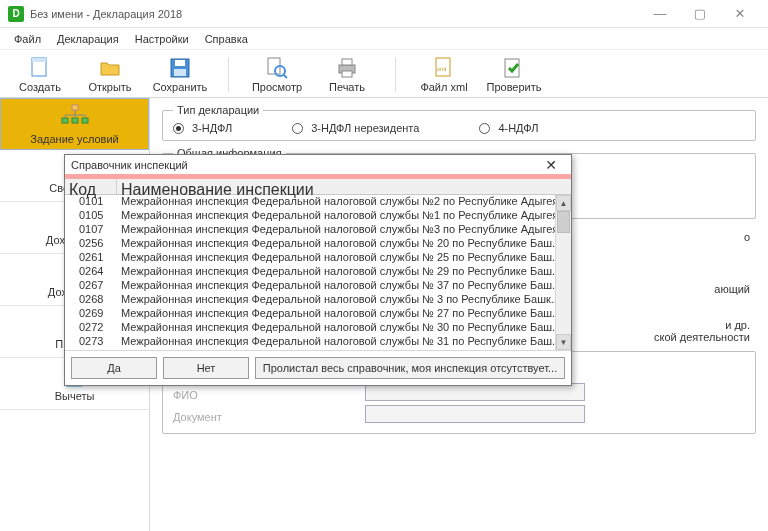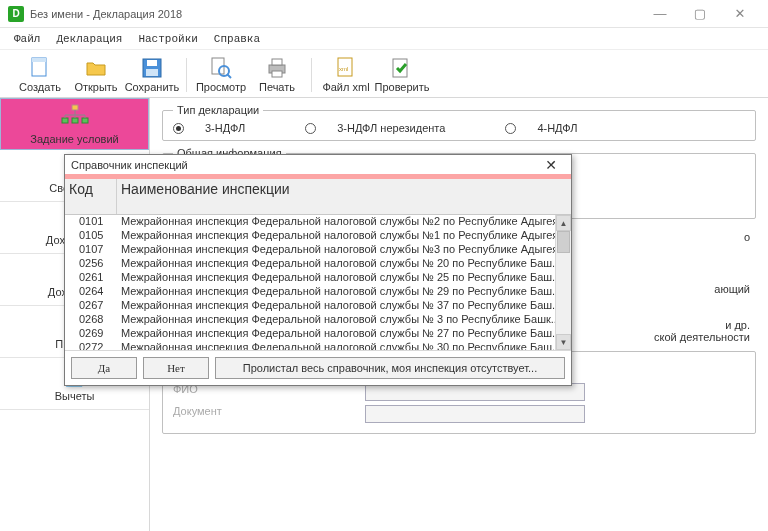--- a/index.html
+++ b/index.html
@@ -39,71 +39,71 @@
   }
   .menubar {
     height: 22px;
     display: flex;
     align-items: center;
     padding: 0 6px;
     color: #333;
     background:#fff;
     border-bottom:1px solid #eee;
   }
-  .menubar span { padding: 2px 8px; font-family: Liberation Mono, monospace; }
+  .menubar span { padding: 2px 8px; }
   .toolbar {
     height: 48px;
     display: flex;
     align-items: center;
     padding: 4px 14px 2px 14px;
-    gap: 4px;
+    gap: 18px;
     border-bottom: 1px solid #d8d8d8;
     background:#fff;
   }
   .tool { display:flex; flex-direction:column; align-items:center; gap:2px; width: 52px; }
   .tool .ticon { width:22px; height:22px; display:flex;align-items:center;justify-content:center; }
   .tool .tlbl { font-size: 11px; color:#333; }
   .content { display:flex; height: calc(100% - 28px - 22px - 48px); }
   .sidebar {
     width: 150px;
     background:#fff;
     border-right:1px solid #d8d8d8;
     padding-top: 0;
   }
   .side-item {
     height: 52px;
     border-bottom:1px solid #e4e4e4;
     display:flex;flex-direction:column;align-items:center;justify-content:center;
     gap:2px;
     font-size:11px;color:#333;
   }
-  .side-item.active { background:#ec4899; border:1px solid #9cb6d8; }
+  .side-item.active { background:#eab308; border:1px solid #9cb6d8; }
   .side-ic { font-size:18px; }
   .main {
     flex:1;
     padding: 6px 12px;
     background:#fff;
     overflow:hidden;
   }
   fieldset {
     border:1px solid #c0c0c0;
     border-radius:2px;
     margin: 0 0 6px 0;
     padding: 6px 10px;
     color:#333;
   }
   legend { padding: 0 4px; color:#333; }
   .radio-row { display:flex; gap: 60px; }
-  .radio-item { display:flex; align-items:center; gap:21px; }
+  .radio-item { display:flex; align-items:center; gap:8px; }
   .radio-dot {
     width:11px;height:11px;border:1px solid #555;border-radius:50%;
     display:flex;align-items:center;justify-content:center;
   }
   .radio-dot.sel::after { content:"";width:5px;height:5px;background:#333;border-radius:50%; }
-  .form-row { display:flex; align-items:flex-start; gap:12px; margin:4px 0; }
+  .form-row { display:flex; align-items:flex-end; gap:12px; margin:4px 0; }
   .form-lbl { width: 180px; color:#333; }
   .txt {
     border:1px solid #aab;
     background:#f4f4f4;
     height:18px;
     width: 210px;
   }
   .btn-dots {
     width: 24px; height:18px; border:1px solid #999; background:#f0f0f0;
     display:flex;align-items:center;justify-content:center;
@@ -127,22 +127,22 @@
     display:flex;align-items:center;
     padding: 0 6px;
     font-size:11px;
   }
   .modal-title .spacer { flex:1; }
   .modal-close { width:28px;text-align:center;color:#333;font-size:14px; }
   .grid-head {
     display:flex;
     background:#f0f0f0;
     border-bottom:1px solid #c8c8c8;
-    height:36px;
-    font-size:14px;
+    height:16px;
+    font-size:16px;
   }
   .grid-head .col1 { width:52px; padding:2px 4px; border-right:1px solid #d0d0d0; }
   .grid-head .col2 { flex:1; padding:2px 4px; }
   .grid-body {
     flex:1;
     overflow:hidden;
     position:relative;
   }
   .grid-row { display:flex; height:14px; font-size:11px; }
   .grid-row .c1 { width:52px; padding:0 14px; }
@@ -159,21 +159,21 @@
     padding:6px;
     border-top:1px solid #d8d8d8;
   }
   .mbtn {
     border:1px solid #9a9a9a;
     background:#f2f2f2;
     height:22px;
     display:flex;align-items:center;justify-content:center;
     font-size:11px;
   }
-  .mbtn.s { width:66px;font-family:Liberation Serif, serif; }
+  .mbtn.s { width:86px; }
   .mbtn.l { flex:1; }
 </style>
 </head>
 <body>
 
 <div class="titlebar">
   <div class="app-icon">D</div>
   <div class="title">Без имени - Декларация 2018</div>
   <div class="winbtns">
     <div class="winbtn">—</div>

